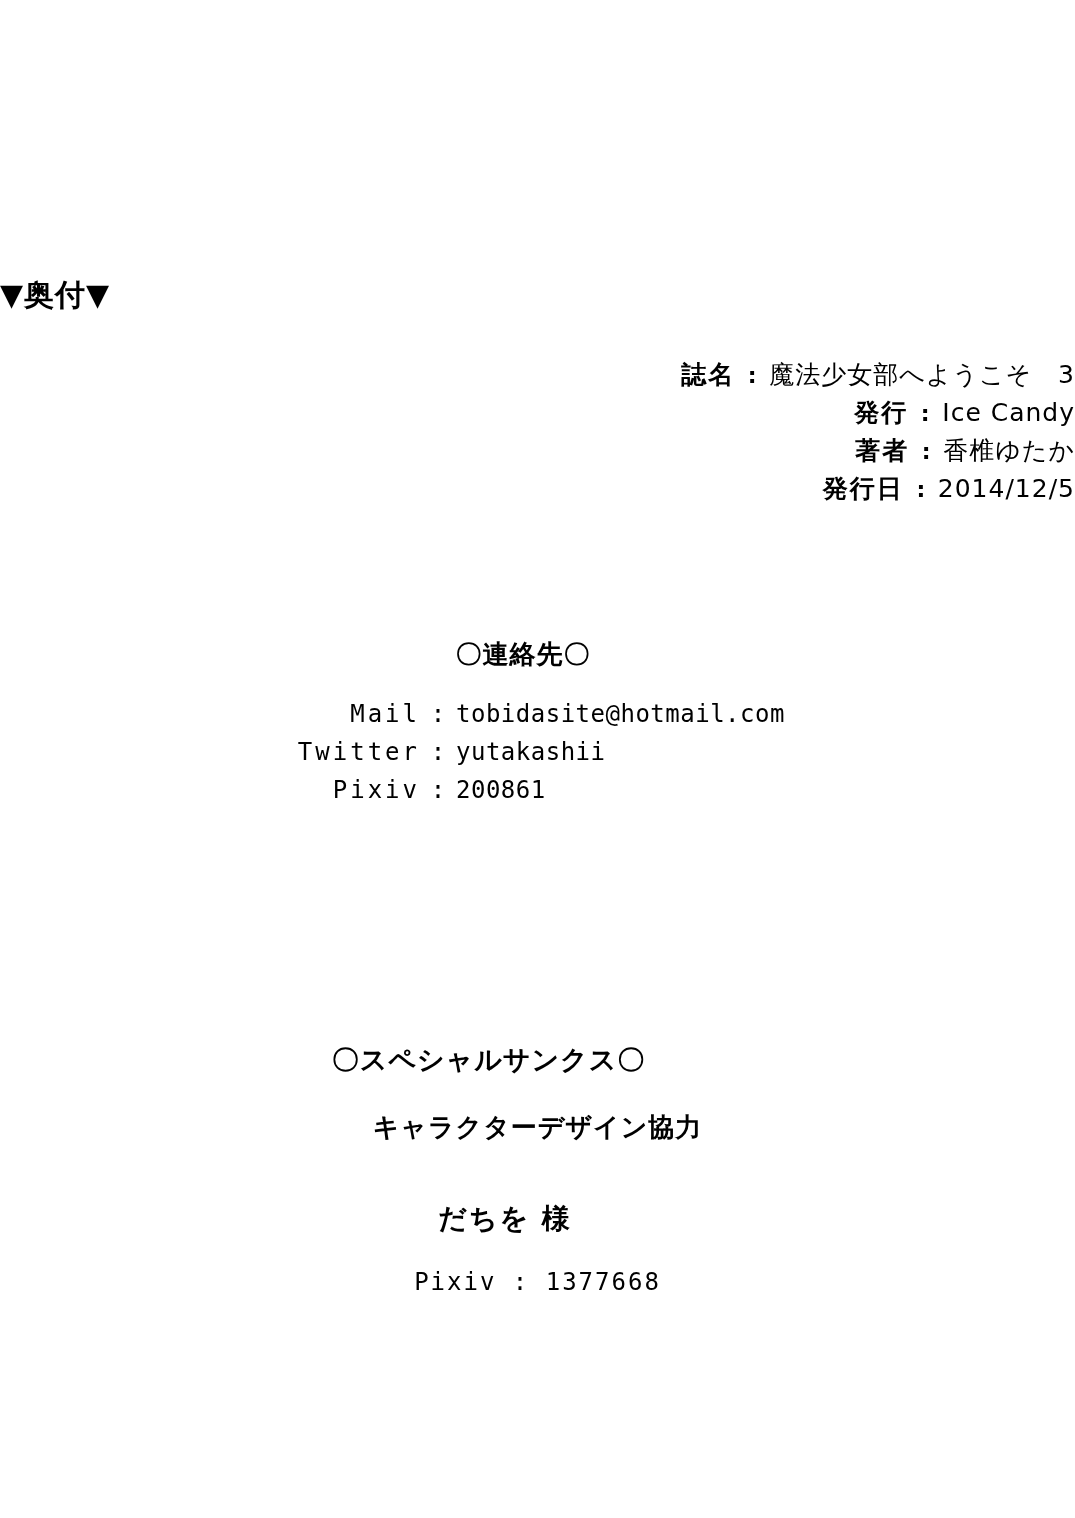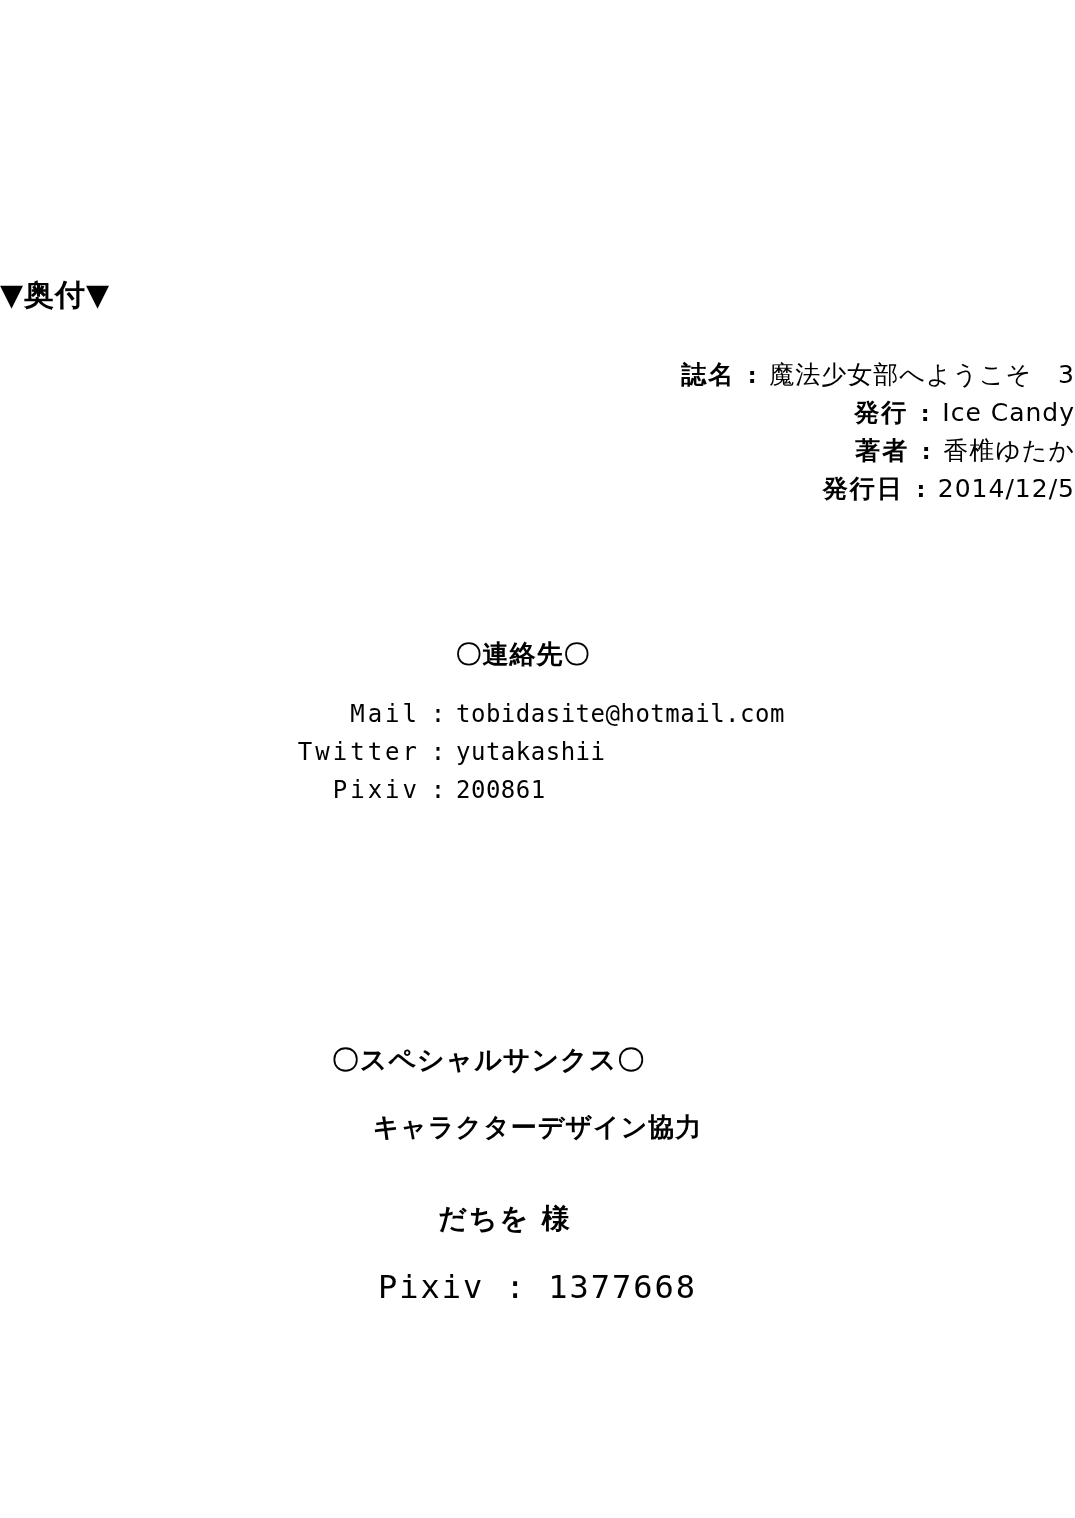--- a/index.html
+++ b/index.html
@@ -149,21 +149,21 @@
     font-weight: bold;
     letter-spacing: 2px;
     margin-left: 45px;
   }
   .thanks-pixiv {
     position: absolute;
     top: 1268px;
     left: 0;
     width: 1075px;
     text-align: center;
-    font-size: 32px;
+    font-size: 24px;
     font-family: "DejaVu Sans Mono", monospace;
     letter-spacing: 2px;
   }
 </style>
 </head>
 <body>
 
 <div class="page">
 
   <div class="colophon-title">▼奥付▼</div>

